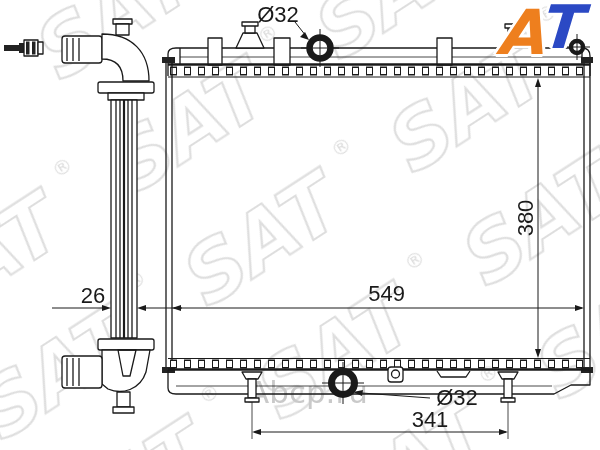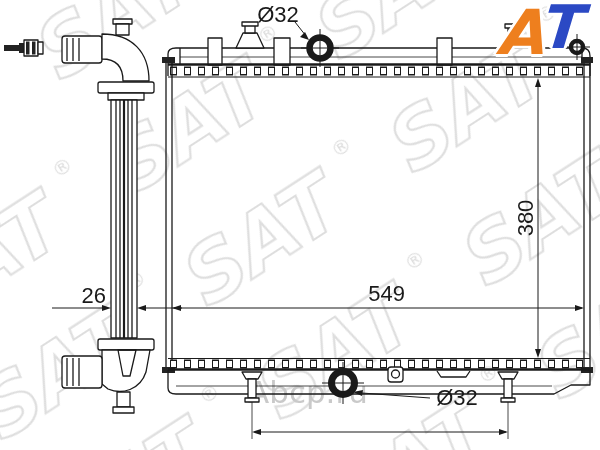--- a/index.html
+++ b/index.html
@@ -4,21 +4,21 @@
 <style>
   html,body{margin:0;padding:0;background:#fff;}
   .stage{position:relative;width:600px;height:450px;background:#ffffff;overflow:hidden;
          font-family:"Liberation Sans",sans-serif;}
   .layer{position:absolute;left:0;top:0;}
   .dim-label{position:absolute;color:#1a1a1a;font-size:22px;line-height:24px;text-align:center;
              font-family:"Liberation Sans",sans-serif;white-space:nowrap;}
   #lbl-dia-top{left:250px;top:3px;width:56px;}
   #lbl-549{left:345px;top:282px;width:60px;text-align:right;}
   #lbl-380{left:503px;top:206px;width:46px;transform:rotate(-90deg);}
-  #lbl-26{left:64px;top:284px;width:42px;text-align:right;}
+  #lbl-26{left:72px;top:284px;width:42px;}
   #lbl-341{left:400px;top:408px;width:60px;}
   #lbl-dia-bottom{left:429px;top:386px;width:56px;}
   .logo{position:absolute;left:502px;top:-6px;width:98px;height:66px;
         font-family:"DejaVu Sans",sans-serif;font-style:italic;font-weight:bold;}
   .logo span{position:absolute;transform:skewX(-6deg);
      text-shadow:-2px -2px 0 #fff,2px -2px 0 #fff,-2px 2px 0 #fff,2px 2px 0 #fff,
                  -3px 0 0 #fff,3px 0 0 #fff,0 -3px 0 #fff,0 3px 0 #fff;}
   .logo-t{left:42px;top:-2px;font-size:60px;z-index:1;}
   .logo-a{left:0px;top:2px;font-size:62px;z-index:2;}
 </style>
@@ -201,20 +201,21 @@
           <polygon points="353,392 363,390 362,396" fill="#1a1a1a" stroke="none"></polygon>
         </g>
       </g>
     </g>
   </svg>
 
   <div class="dim-label" id="lbl-dia-top">Ø32</div>
   <div class="dim-label" id="lbl-549">549</div>
   <div class="dim-label" id="lbl-380">380</div>
   <div class="dim-label" id="lbl-26">26</div>
+  <div class="dim-label" id="lbl-341">341</div>
   <div class="dim-label" id="lbl-dia-bottom">Ø32</div>
 
   <div class="logo">
     <span class="logo-t" style="color: rgb(43, 73, 196);">T</span>
     <span class="logo-a" style="color: rgb(238, 127, 30);">A</span>
   </div>
 
 </div>
 
 </body></html>

